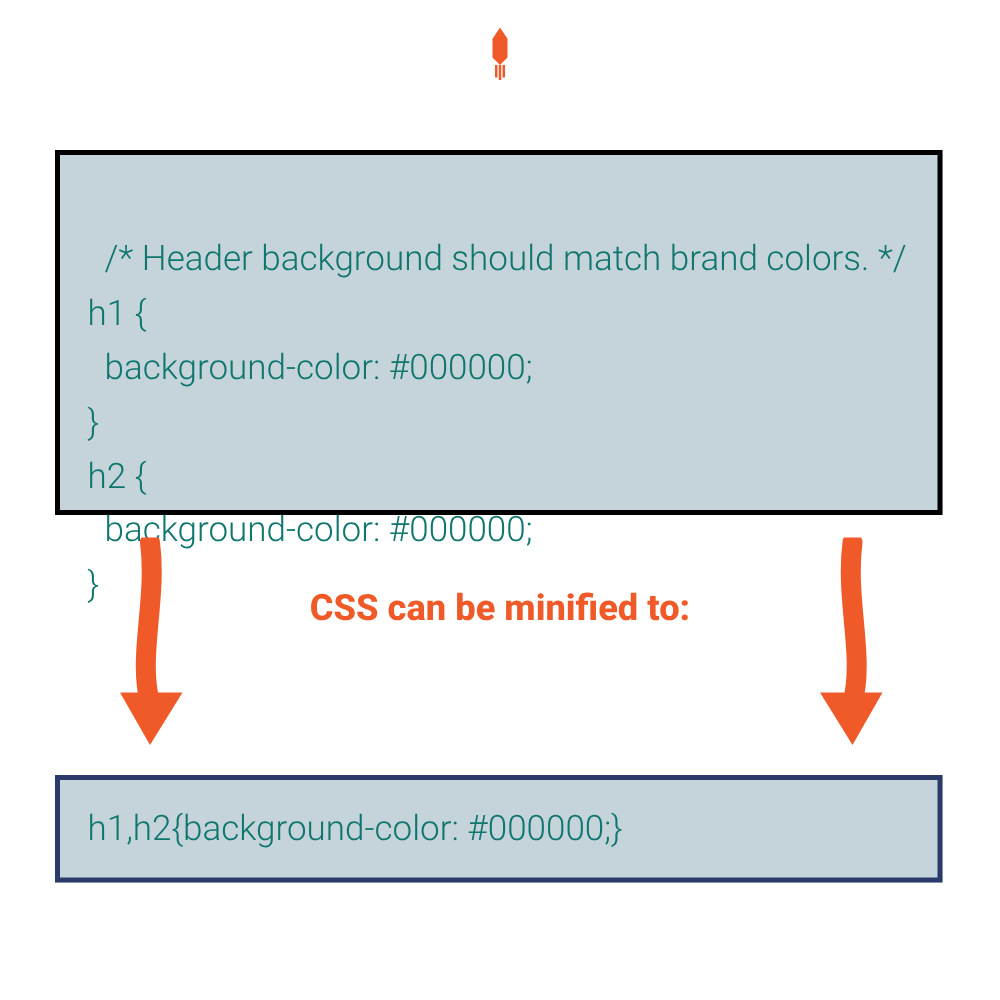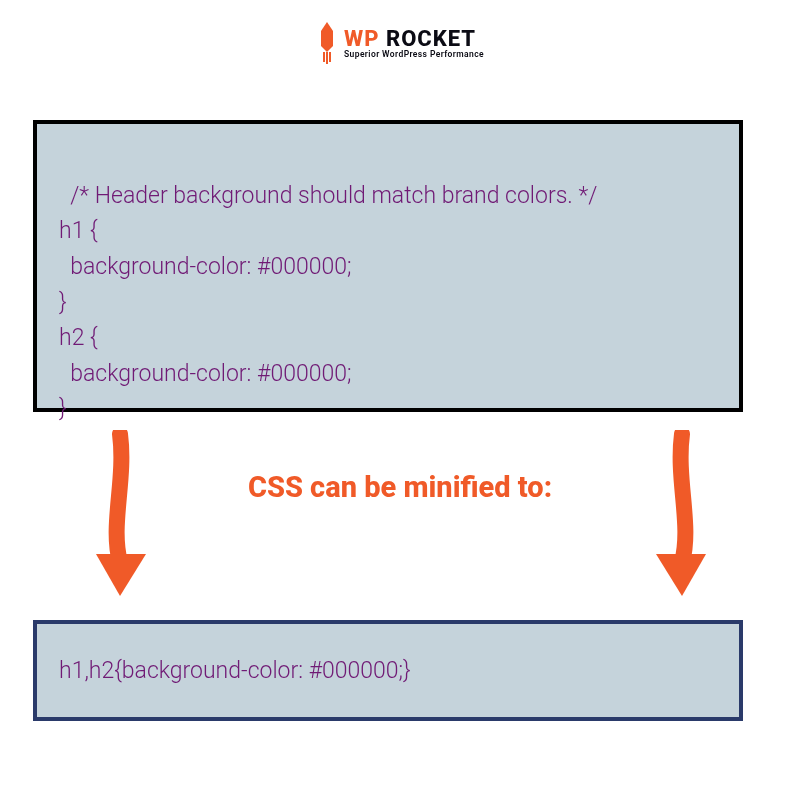--- a/index.html
+++ b/index.html
@@ -18,39 +18,39 @@
     padding-top: 22px;
   }
   .logo-mark svg { display: block; }
   .logo-text { line-height: 1.05; }
   .logo-name { font-weight: 800; font-size: 22px; letter-spacing: 1px; }
   .logo-wp { color: #f05a28; }
   .logo-rocket { color: #0b0b14; }
   .logo-tag { font-size: 8.5px; letter-spacing: 0.4px; color: #0b0b14; font-weight: 600; }
   .code-box {
     position: absolute;
-    left: 33px;
+    left: 44px;
     width: 710px;
     background: #c5d3db;
-    color: #701a75;
+    color: #0f766e;
     font-weight: 300;
-    font-size: 23px;
+    font-size: 28px;
     line-height: 1.55;
     padding: 18px 22px;
     white-space: pre;
   }
   .code-before {
     top: 120px;
     border: 4px solid #000000;
     height: 292px;
   }
   .code-after {
     top: 620px;
     border: 4px solid #2a3a6a;
-    height: 101px;
+    height: 86px;
     display: flex;
     align-items: center;
   }
   .caption {
     position: absolute;
     top: 470px;
     left: 0; right: 0;
     text-align: center;
     font-size: 29px;
     font-weight: 800;
@@ -65,26 +65,20 @@
 </style>
 </head>
 <body>
 
 <div class="logo">
   <span class="logo-mark">
     <svg width="22" height="42" viewBox="0 0 22 42">
       <path d="M11 0 L17 9 L17 24 L11 30 L5 24 L5 9 Z" fill="#f05a28"></path>
       <path d="M8 30 L8 40 M11 30 L11 42 M14 30 L14 40" stroke="#f05a28" stroke-width="2" fill="none"></path>
     </svg>
-  </span>
-  <span class="logo-text">
-    <div class="logo-name">
-      <span class="logo-wp">WP</span><span class="logo-rocket"> ROCKET</span>
-    </div>
-    <div class="logo-tag">Superior WordPress Performance</div>
   </span>
 </div>
 
 <div class="code-box code-before">
   <span>/* Header background should match brand colors. */
 h1 {
   background-color: #000000;
 }
 h2 {
   background-color: #000000;

